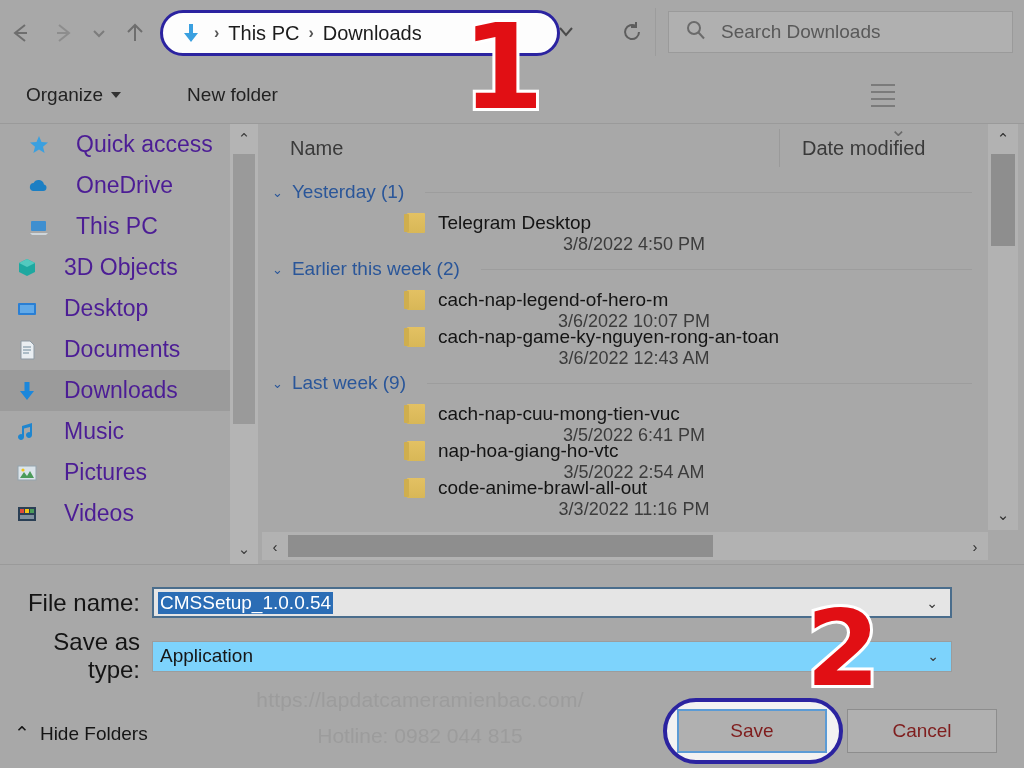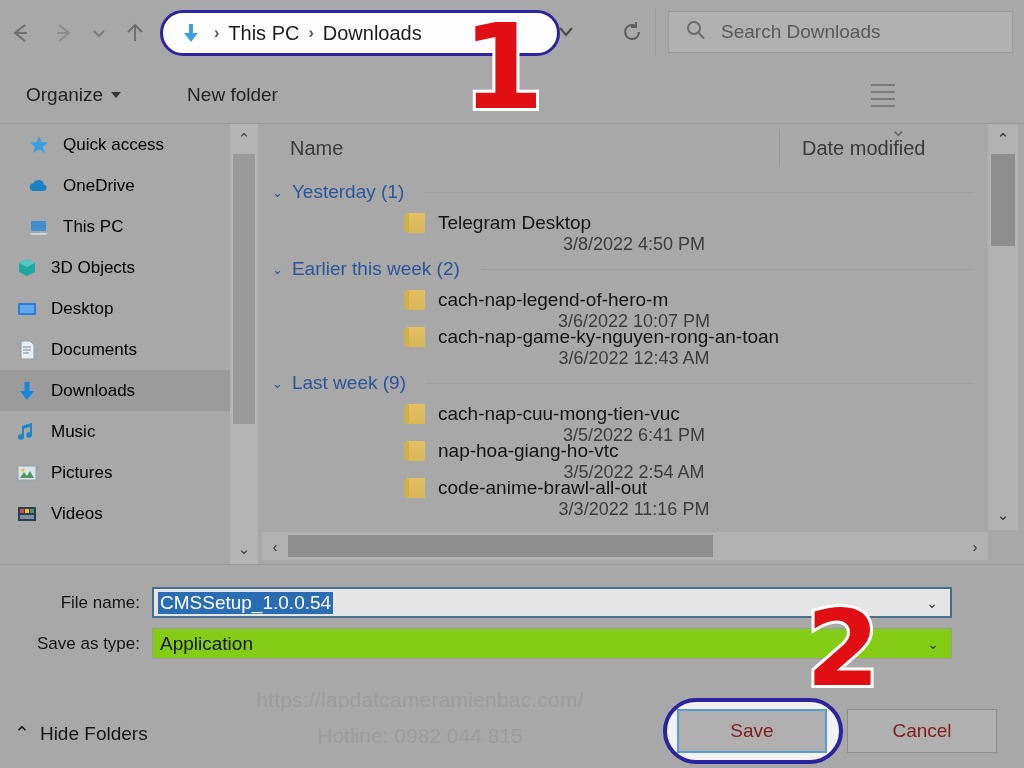--- a/index.html
+++ b/index.html
@@ -97,22 +97,22 @@
   .sidebar {
     position: absolute; left: 0; top: 124px;
     width: 230px; height: 440px;
     background: #a8a8a8;
     overflow: hidden;
   }
   .sbitem {
     height: 41px;
     display: flex; align-items: center;
     padding-left: 28px;
-    font-size: 17px; color: #000000;
-    gap: 13px;
+    font-size: 23px; color: #4c1d95;
+    gap: 26px;
   }
   .sbitem.indent { padding-left: 16px; }
   .sbitem.sel { background: #9b9b9b; }
   .sbico { width: 22px; height: 22px; flex: none; position: relative; }
 
   .sb-scroll {
     position: absolute; left: 230px; top: 124px;
     width: 28px; height: 440px;
     background: #b4b4b4;
     display:flex; flex-direction:column; justify-content:space-between;
@@ -220,32 +220,32 @@
 
   
   .formarea {
     position: absolute; left: 0; top: 564px;
     width: 1024px; height: 204px;
     background: #a8a8a8;
     border-top: 1px solid #9a9a9a;
   }
   .frow2 { position: absolute; display: flex; align-items: center; }
   .flabel {
-    font-size: 17px; color: #141414;
+    font-size: 24px; color: #141414;
     text-align: right; width: 140px; margin-right: 12px;
   }
   .finput {
     width: 800px; height: 31px;
     background: #e5e5e5;
     border: 2px solid #4a6d8c;
     display: flex; align-items: center;
     position: relative;
     padding-left: 4px;
   }
-  .finput.plain { border: 1px solid #9c9c9c; background: #84cc16; }
+  .finput.plain { border: 1px solid #9c9c9c; background: #7dd3fc; }
   .fvalsel {
     background: #2b6db5; color: #ffffff;
     font-size: 19px; padding: 0 2px;
   }
   .fval { font-size: 19px; color: #161616; padding-left: 3px; }
   .fchev {
     position: absolute; right: 12px; color: #3a3a3a; font-size: 14px;
   }
 
   .hidefolders {

